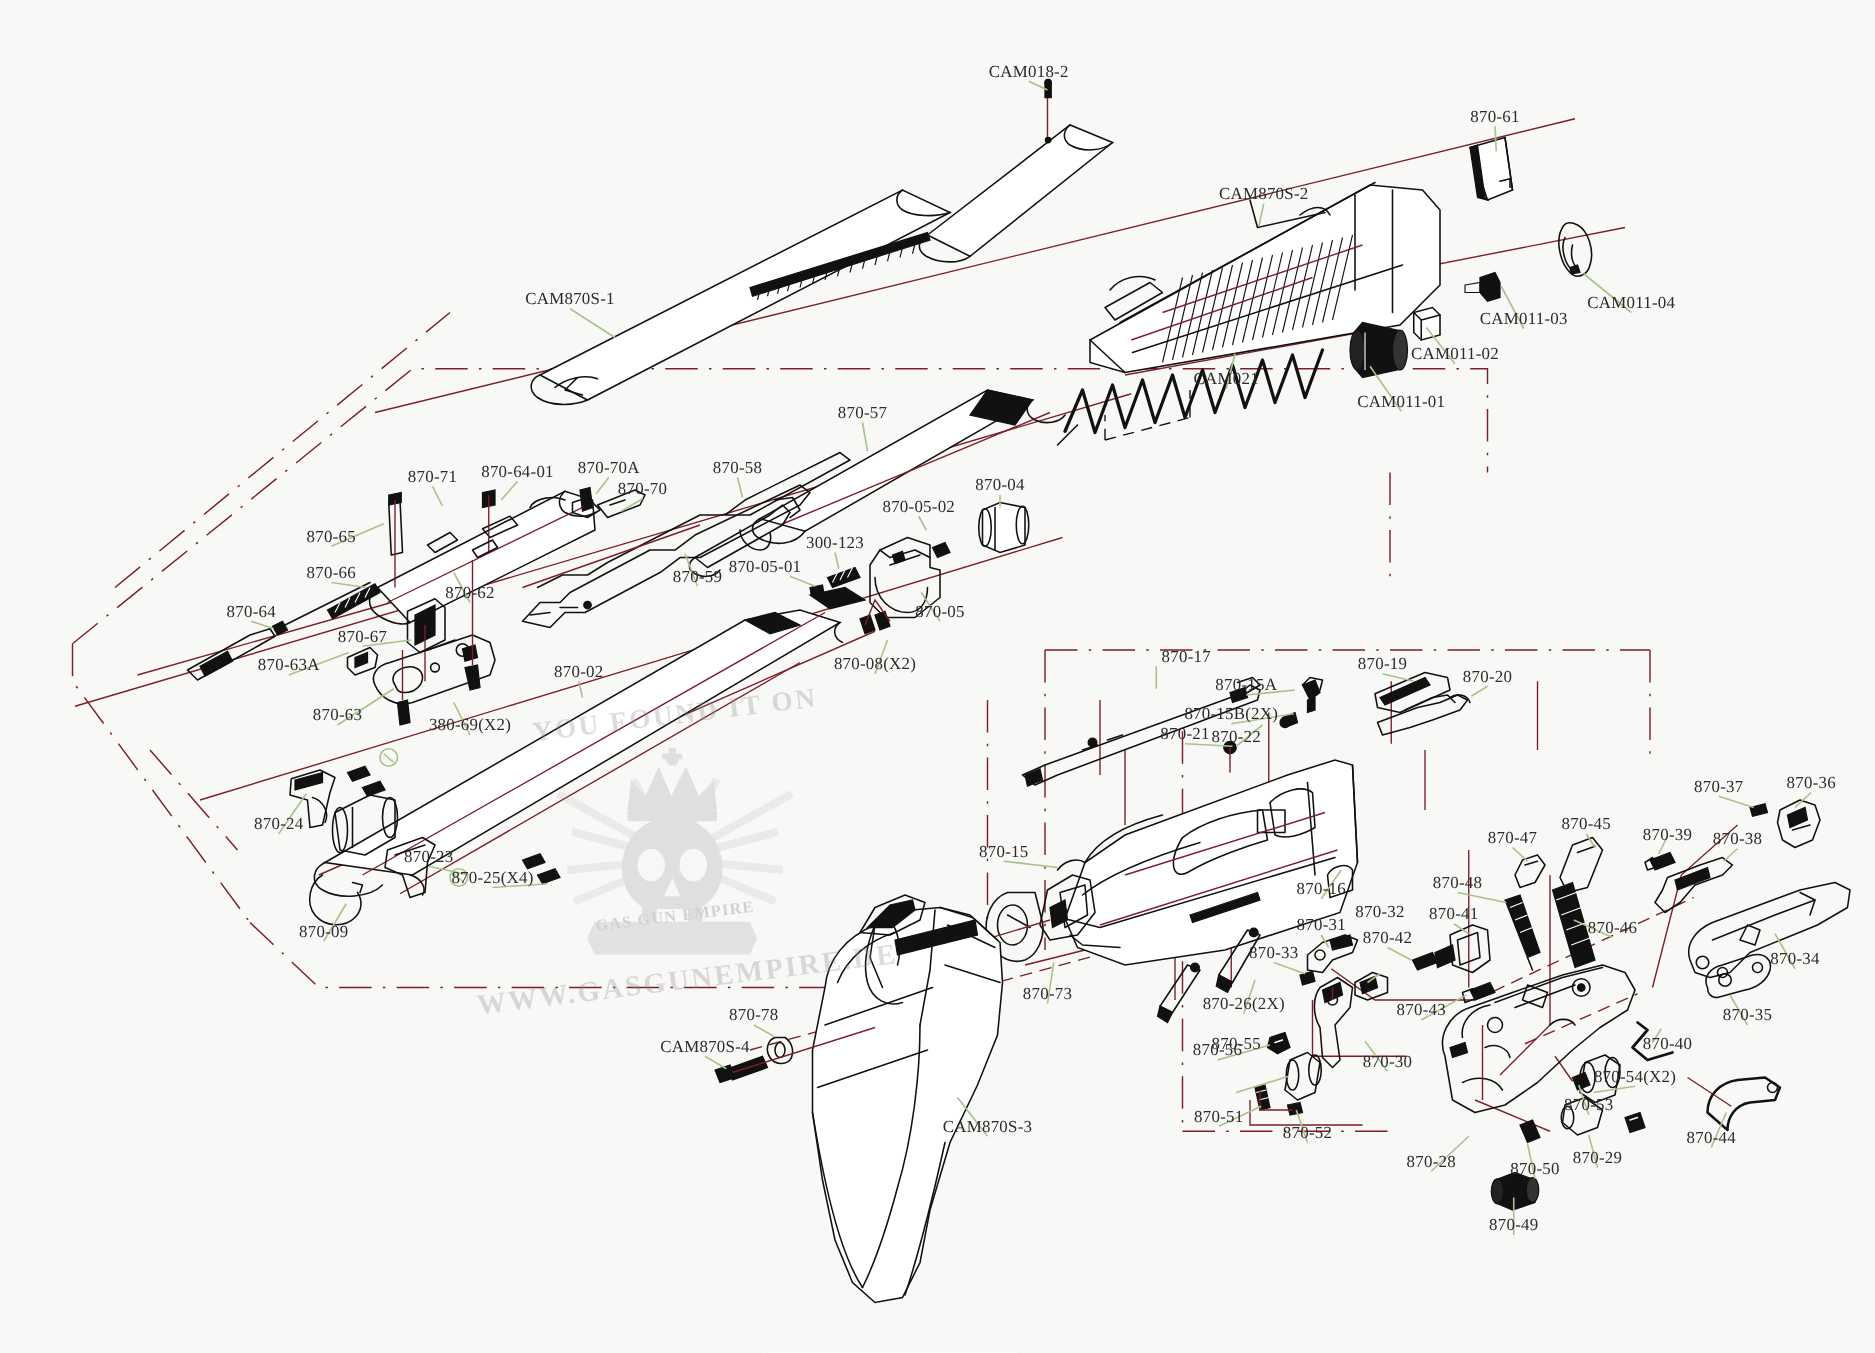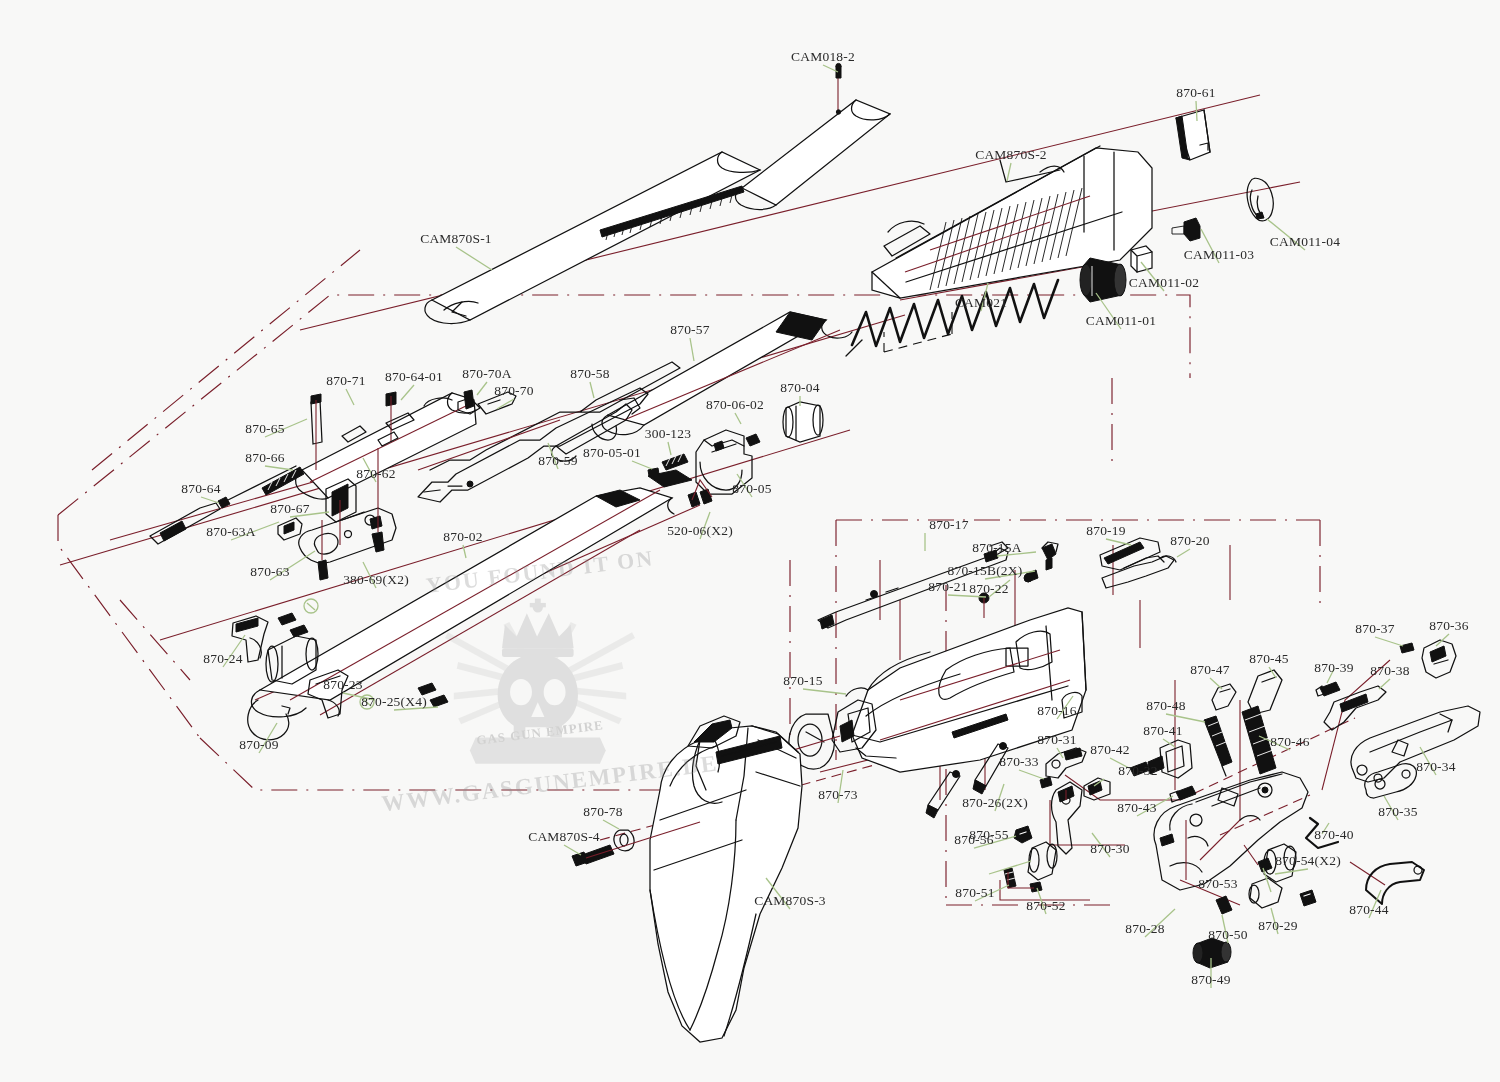--- a/index.html
+++ b/index.html
@@ -719,32 +719,32 @@
       <div class="lbl" style="left: 1164px; top: 283px;">CAM011-02</div>
       <div class="lbl" style="left: 981px; top: 303px;">CAM021</div>
       <div class="lbl" style="left: 1121px; top: 321px;">CAM011-01</div>
       <div class="lbl" style="left: 690px; top: 330px;">870-57</div>
       <div class="lbl" style="left: 590px; top: 374px;">870-58</div>
       <div class="lbl" style="left: 346px; top: 381px;">870-71</div>
       <div class="lbl" style="left: 414px; top: 377px;">870-64-01</div>
       <div class="lbl" style="left: 487px; top: 374px;">870-70A</div>
       <div class="lbl" style="left: 514px; top: 391px;">870-70</div>
       <div class="lbl" style="left: 800px; top: 388px;">870-04</div>
-      <div class="lbl" style="left: 735px; top: 405px;">870-06-02</div>
+      <div class="lbl" style="left: 735px; top: 405px;">870-05-02</div>
       <div class="lbl" style="left: 265px; top: 429px;">870-65</div>
       <div class="lbl" style="left: 668px; top: 434px;">300-123</div>
       <div class="lbl" style="left: 265px; top: 458px;">870-66</div>
       <div class="lbl" style="left: 376px; top: 474px;">870-62</div>
       <div class="lbl" style="left: 558px; top: 461px;">870-59</div>
       <div class="lbl" style="left: 612px; top: 453px;">870-05-01</div>
       <div class="lbl" style="left: 752px; top: 489px;">870-05</div>
       <div class="lbl" style="left: 201px; top: 489px;">870-64</div>
       <div class="lbl" style="left: 290px; top: 509px;">870-67</div>
       <div class="lbl" style="left: 231px; top: 532px;">870-63A</div>
-      <div class="lbl" style="left: 700px; top: 531px;">520-06(X2)</div>
+      <div class="lbl" style="left: 700px; top: 531px;">870-08(X2)</div>
       <div class="lbl" style="left: 463px; top: 537px;">870-02</div>
       <div class="lbl" style="left: 949px; top: 525px; text-align: center;">870-17</div>
       <div class="lbl" style="left: 1106px; top: 531px;">870-19</div>
       <div class="lbl" style="left: 1190px; top: 541px;">870-20</div>
       <div class="lbl" style="left: 997px; top: 548px;">870-15A</div>
       <div class="lbl" style="left: 270px; top: 572px;">870-63</div>
       <div class="lbl" style="left: 985px; top: 571px;">870-15B(2X)</div>
       <div class="lbl" style="left: 989px; top: 589px;">870-22</div>
       <div class="lbl" style="left: 376px; top: 580px;">380-69(X2)</div>
       <div class="lbl" style="left: 948px; top: 587px;">870-21</div>
@@ -760,33 +760,33 @@
       <div class="lbl" style="left: 1057px; top: 711px;">870-16</div>
       <div class="lbl" style="left: 343px; top: 685px;">870-23</div>
       <div class="lbl" style="left: 394px; top: 702px;">870-25(X4)</div>
       <div class="lbl" style="left: 1163px; top: 731px;">870-41</div>
       <div class="lbl" style="left: 1290px; top: 742px;">870-46</div>
       <div class="lbl" style="left: 1057px; top: 740px;">870-31</div>
       <div class="lbl" style="left: 1110px; top: 750px;">870-42</div>
       <div class="lbl" style="left: 1436px; top: 767px;">870-34</div>
       <div class="lbl" style="left: 259px; top: 745px;">870-09</div>
       <div class="lbl" style="left: 1019px; top: 762px;">870-33</div>
-      <div class="lbl" style="left: 1104px; top: 771px; margin-left: 34px;">870-32</div>
+      <div class="lbl" style="left: 1104px; top: 729px;">870-32</div>
       <div class="lbl" style="left: 838px; top: 795px;">870-73</div>
       <div class="lbl" style="left: 995px; top: 803px;">870-26(2X)</div>
       <div class="lbl" style="left: 1137px; top: 808px;">870-43</div>
       <div class="lbl" style="left: 1398px; top: 812px;">870-35</div>
       <div class="lbl" style="left: 1334px; top: 815px; margin-top: 20px;">870-40</div>
       <div class="lbl" style="left: 603px; top: 812px;">870-78</div>
       <div class="lbl" style="left: 1110px; top: 849px;">870-30</div>
       <div class="lbl" style="left: 564px; top: 837px;">CAM870S-4</div>
       <div class="lbl" style="left: 974px; top: 840px;">870-56</div>
       <div class="lbl" style="left: 1308px; top: 861px;">870-54(X2)</div>
       <div class="lbl" style="left: 989px; top: 835px;">870-55</div>
-      <div class="lbl" style="left: 1218px; top: 884px;">870-53</div>
+      <div class="lbl" style="left: 1271px; top: 884px;">870-53</div>
       <div class="lbl" style="left: 975px; top: 893px;">870-51</div>
       <div class="lbl" style="left: 1046px; top: 906px;">870-52</div>
       <div class="lbl" style="left: 1145px; top: 929px;">870-28</div>
       <div class="lbl" style="left: 1228px; top: 935px;">870-50</div>
       <div class="lbl" style="left: 1369px; top: 910px;">870-44</div>
       <div class="lbl" style="left: 1278px; top: 926px;">870-29</div>
       <div class="lbl" style="left: 790px; top: 901px;">CAM870S-3</div>
       <div class="lbl" style="left: 1211px; top: 980px;">870-49</div>
     </div>
 

